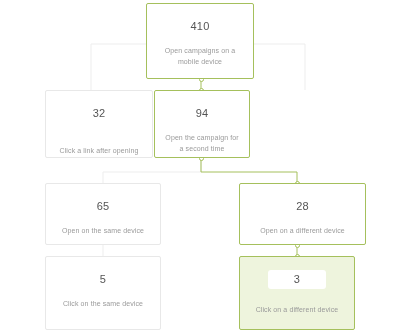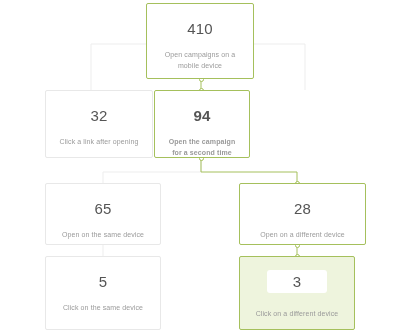--- a/index.html
+++ b/index.html
@@ -42,21 +42,21 @@
     justify-content: flex-start;
   }
   .node.green {
     border-color: #a5c05c;
   }
   .node.selected {
     border-color: #a5c05c;
     background: #eef4dd;
   }
   .node-value {
-    font-size: 15px;
+    font-size: 11px;
     color: #555555;
     line-height: 1;
     margin-top: 17px;
     letter-spacing: 0.2px;
     text-align: center;
   }
   .node.selected .node-value {
     background: #ffffff;
     border-radius: 3px;
     padding: 4px 26px;
@@ -112,26 +112,26 @@
   <div class="dot" style="left:201px; top:158px;"></div>
   <div class="dot" style="left:297px; top:183px;"></div>
   <div class="dot" style="left:297px; top:245px;"></div>
   <div class="dot" style="left:297px; top:256px;"></div>
 
   <div class="node green" style="left:146px; top:3px; width:108px; height:76px;">
     <div class="node-value">410</div>
     <div class="node-label">Open campaigns on a mobile device</div>
   </div>
 
-  <div class="node" style="left:45px; top:90px; width:108px; height:68px;">
+  <div class="node" style="left:45px; top:90px; width:108px; height:68px;justify-content:space-between;">
     <div class="node-value">32</div>
     <div class="node-label">Click a link after opening</div>
   </div>
 
-  <div class="node green" style="left:154px; top:90px; width:96px; height:68px;font-weight:bold;">
+  <div class="node green" style="left:154px; top:90px; width:96px; height:68px;">
     <div class="node-value">94</div>
     <div class="node-label">Open the campaign for a second time</div>
   </div>
 
 
   <div class="node" style="left:45px; top:183px; width:116px; height:62px;">
     <div class="node-value">65</div>
     <div class="node-label">Open on the same device</div>
   </div>
 

